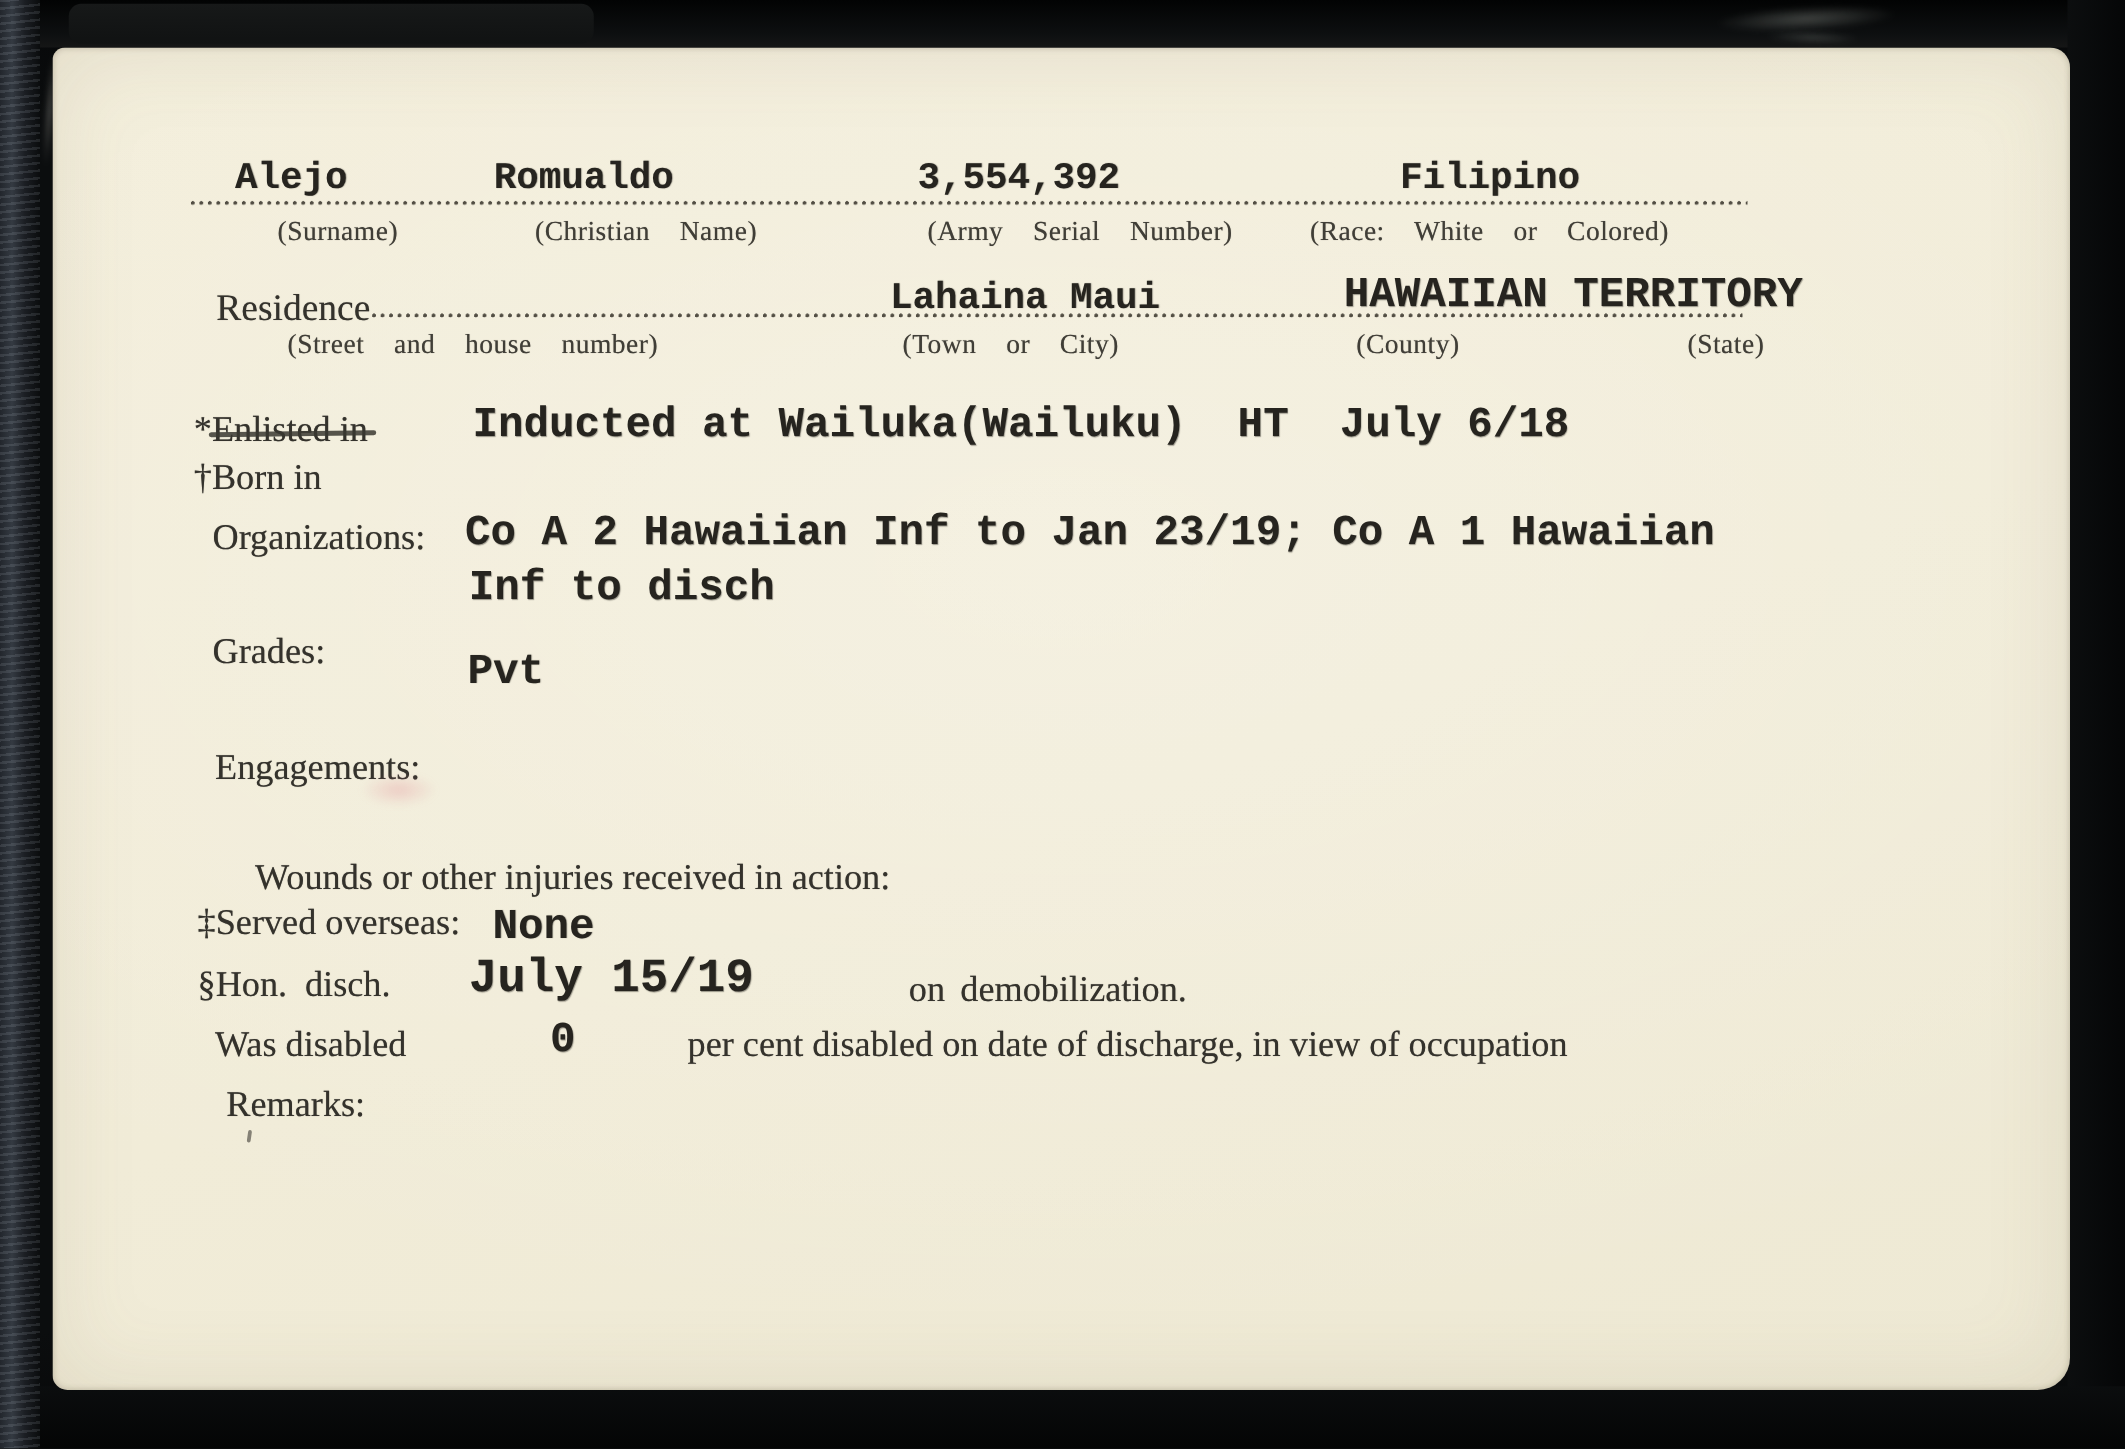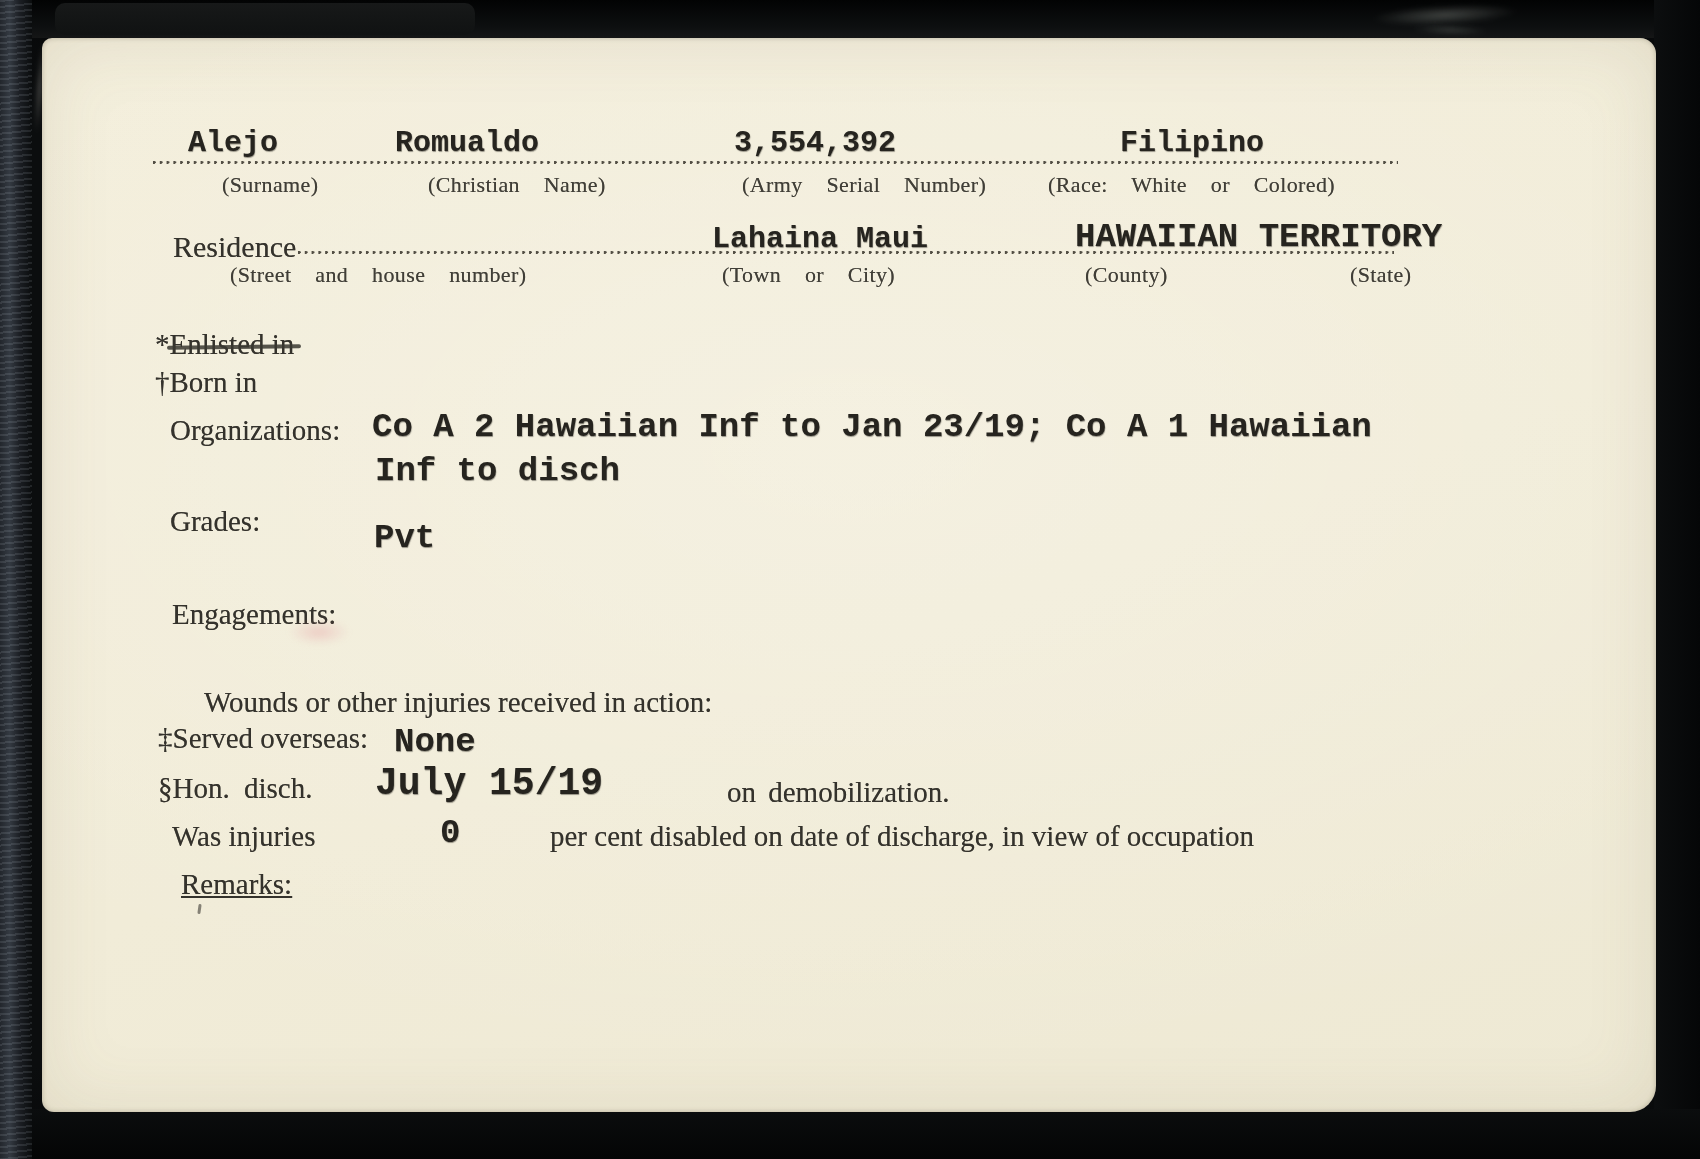--- a/index.html
+++ b/index.html
@@ -89,20 +89,21 @@
     <div class="dots" style="left:255px;top:212px;width:1097px;"></div>
     <span class="printed" style="left:131px;top:192px;font-size:30px;">Residence</span>
     <span class="typed t30" style="left:670px;top:184px;">Lahaina Maui</span>
     <span class="typed t34" style="left:1033px;top:180px;">HAWAIIAN TERRITORY</span>
     <span class="printed lbl-sm" style="left:188px;top:224px;">(Street  and  house  number)</span>
     <span class="printed lbl-sm" style="left:680px;top:224px;">(Town  or  City)</span>
     <span class="printed lbl-sm" style="left:1043px;top:224px;">(County)</span>
     <span class="printed lbl-sm" style="left:1308px;top:224px;">(State)</span>
 
     <span class="printed body-txt" style="left:113px;top:290px;"><span>*</span><span class="struck">Enlisted in</span></span>
+    <span class="typed t34" style="left:336px;top:284px;">Inducted at Wailuka(Wailuku)  HT  July 6/18</span>
 
     <span class="printed body-txt" style="left:113px;top:328px;">†Born in</span>
 
     <span class="printed body-txt" style="left:128px;top:376px;">Organizations:</span>
     <span class="typed t34" style="left:330px;top:370px;">Co A 2 Hawaiian Inf to Jan 23/19; Co A 1 Hawaiian</span>
     <span class="typed t34" style="left:333px;top:414px;">Inf to disch</span>
 
     <span class="printed body-txt" style="left:128px;top:467px;">Grades:</span>
     <span class="typed t34" style="left:332px;top:461px;margin-top:20px;">Pvt</span>
 
@@ -111,21 +112,21 @@
 
     <span class="printed body-txt" style="left:130px;top:648px;margin-left:32px;">Wounds or other injuries received in action:</span>
 
     <span class="printed body-txt" style="left:116px;top:684px;">‡Served overseas:</span>
     <span class="typed t34" style="left:352px;top:685px;">None</span>
 
     <span class="printed body-txt" style="left:116px;top:734px;word-spacing:7px;">§Hon. disch.</span>
     <span class="typed t38" style="left:333px;top:724px;">July 15/19</span>
     <span class="printed body-txt" style="left:685px;top:738px;word-spacing:5px;text-align:center;">on demobilization.</span>
 
-    <span class="printed body-txt" style="left:130px;top:782px;">Was injuries</span>
+    <span class="printed body-txt" style="left:130px;top:782px;">Was disabled</span>
     <span class="typed t34" style="left:398px;top:776px;">0</span>
     <span class="printed body-txt" style="left:508px;top:782px;">per cent disabled on date of discharge, in view of occupation</span>
 
-    <span class="printed body-txt" style="left:139px;top:830px;text-decoration:underline;">Remarks:</span>
+    <span class="printed body-txt" style="left:139px;top:830px;">Remarks:</span>
     <div class="inkdot"></div>
 
   </div>
 </div>
 
 </body></html>

